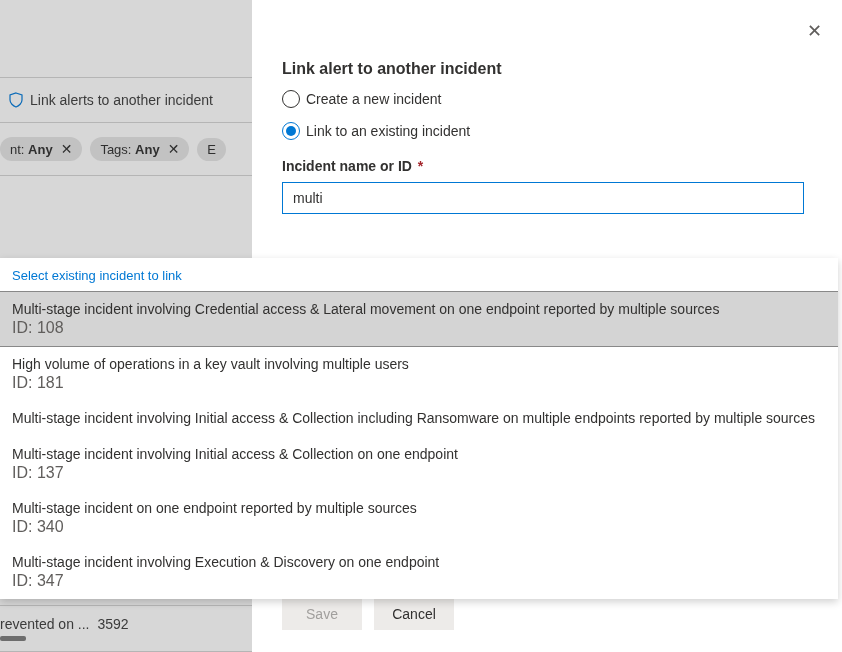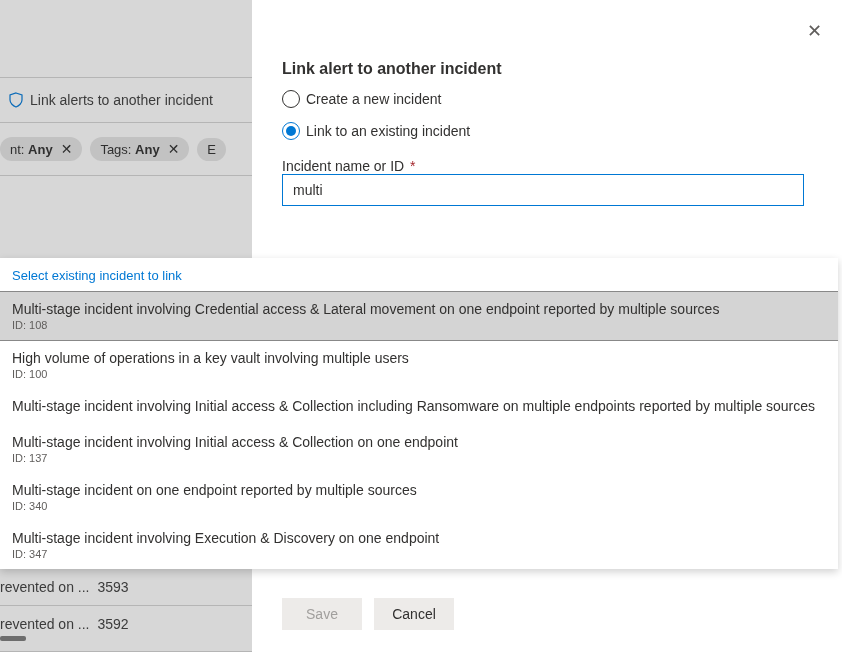--- a/index.html
+++ b/index.html
@@ -142,22 +142,22 @@
     .radio-circle.selected {
       border-color: #0078d4;
     }
     .radio-dot {
       width: 10px;
       height: 10px;
       border-radius: 50%;
       background: #0078d4;
     }
     .field-label {
-      margin: 18px 0 0 30px;
-      font-weight: 400;
+      margin: 18px 0 8px 30px;
+      font-weight: 700;
       font-size: 14px;
     }
     .required {
       color: #a4262c;
       margin-left: 2px;
     }
     .search-input {
       margin-left: 30px;
       width: 522px;
       height: 32px;
@@ -192,21 +192,21 @@
       background: #d4d4d4;
       border-top: 1px solid #888;
       border-bottom: 1px solid #888;
     }
     .dropdown-item-title {
       font-size: 14px;
       color: #323130;
       margin-bottom: 2px;
     }
     .dropdown-item-id {
-      font-size: 11px;
+      font-size: 16px;
       color: #605e5c;
     }
 
     .button-row {
       position: absolute;
       bottom: 22px;
       left: 30px;
       display: flex;
       gap: 12px;
     }
@@ -295,21 +295,21 @@
 
 <div class="dropdown">
   <div class="dropdown-header">Select existing incident to link</div>
   <div id="dropdown-list">
       <div class="dropdown-item highlighted">
         <div class="dropdown-item-title">Multi-stage incident involving Credential access &amp; Lateral movement on one endpoint reported by multiple sources</div>
         <div class="dropdown-item-id">ID: 108</div>
       </div>
       <div class="dropdown-item">
         <div class="dropdown-item-title">High volume of operations in a key vault involving multiple users</div>
-        <div class="dropdown-item-id">ID: 100</div>
+        <div class="dropdown-item-id">ID: 181</div>
       </div>
       <div class="dropdown-item">
         <div class="dropdown-item-title">Multi-stage incident involving Initial access &amp; Collection including Ransomware on multiple endpoints reported by multiple sources</div>
       </div>
       <div class="dropdown-item">
         <div class="dropdown-item-title">Multi-stage incident involving Initial access &amp; Collection on one endpoint</div>
         <div class="dropdown-item-id">ID: 137</div>
       </div>
       <div class="dropdown-item">
         <div class="dropdown-item-title">Multi-stage incident on one endpoint reported by multiple sources</div>

